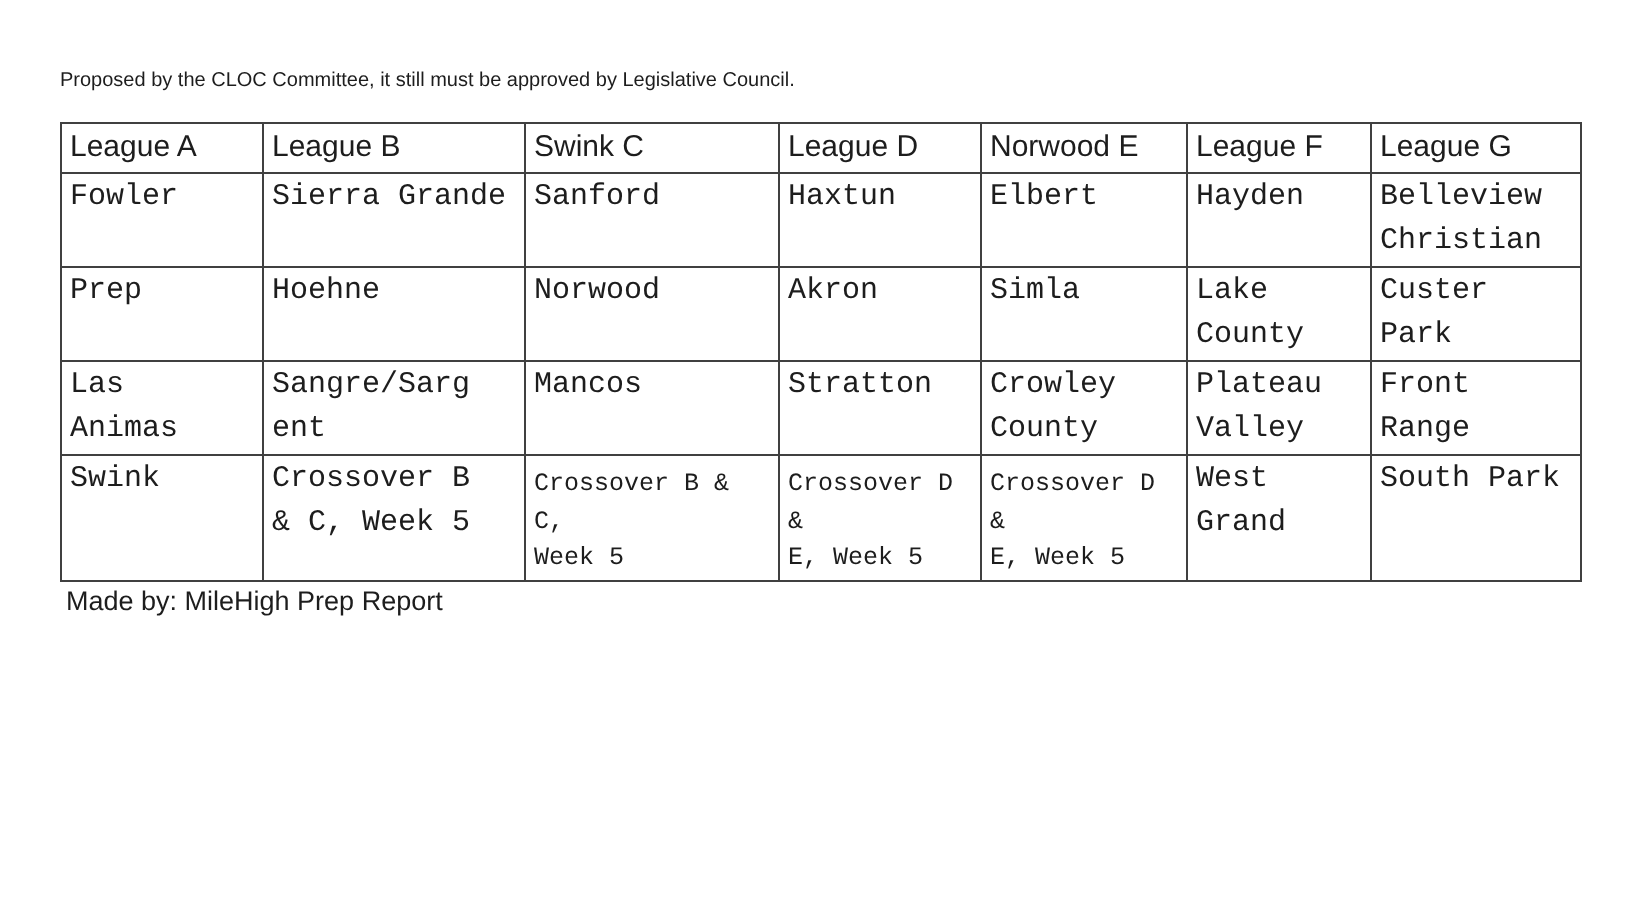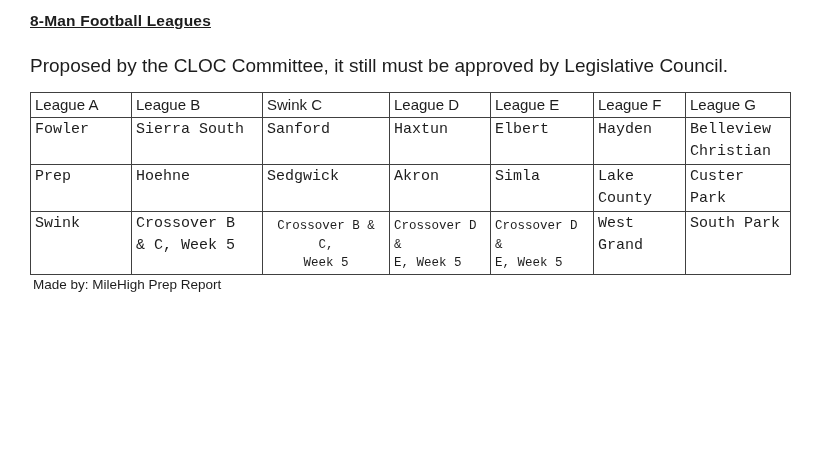--- a/index.html
+++ b/index.html
@@ -19,21 +19,21 @@
     padding: 10px 0 0 30px;
   }
   .page-title {
     font-size: 15.5px;
     font-weight: 700;
     text-decoration: underline;
     margin: 2px 0 0 0;
     letter-spacing: 0.2px;
   }
   .subtitle {
-    font-size: 19px;
+    font-size: 10px;
     margin: 25px 0 15px 0;
   }
   table.league-table {
     border-collapse: collapse;
     table-layout: fixed;
     width: 630px;
     border-radius: 21px;
   }
   .league-table th,
   .league-table td {
@@ -53,80 +53,92 @@
   .league-table td {
     height: 46px;
     font-family: Liberation Mono, monospace;
   }
   .league-table td.small {
     font-size: 12.5px;
     line-height: 18.5px;
     padding-top: 5px;
   }
   .league-table td.center {
-    text-align: center;
+    text-align: left;
   }
   .league-table td.force-break {
     word-break: break-all;
     padding-right: 26px;
   }
   .credit {
     font-size: 13.5px;
     margin: 2px 0 0 3px;
   }
 </style>
 </head>
 <body>
 
 <div class="doc">
-  <h1 class="page-title">8-Man Football Leagues</h1>
 
   <p class="subtitle">Proposed by the CLOC Committee, it still must be approved by Legislative Council.</p>
 
   <table class="league-table">
     <colgroup>
       <col style="width:101px">
       <col style="width:131px">
       <col style="width:127px">
       <col style="width:101px">
       <col style="width:103px">
       <col style="width:92px">
       <col style="width:105px">
     </colgroup>
     <thead>
         <tr>
           <th>League A</th>
           <th>League B</th>
           <th>Swink C</th>
           <th>League D</th>
-          <th>League E</th>
+          <th>Norwood E</th>
           <th>League F</th>
           <th>League G</th>
         </tr>
       </thead>
     <tbody>
         <tr>
           <td>Fowler</td>
-          <td>Sierra South</td>
+          <td>Sierra Grande</td>
           <td>Sanford</td>
           <td>Haxtun</td>
           <td>Elbert</td>
           <td>Hayden</td>
           <td>Belleview
 Christian</td>
         </tr>
         <tr>
           <td>Prep</td>
           <td>Hoehne</td>
-          <td>Sedgwick</td>
+          <td>Norwood</td>
           <td>Akron</td>
           <td>Simla</td>
           <td>Lake
 County</td>
           <td>Custer Park</td>
+        </tr>
+        <tr>
+          <td>Las
+Animas</td>
+          <td class="force-break">Sangre/Sargent</td>
+          <td>Mancos</td>
+          <td>Stratton</td>
+          <td>Crowley
+County</td>
+          <td>Plateau
+Valley</td>
+          <td>Front
+Range</td>
         </tr>
         <tr>
           <td>Swink</td>
           <td>Crossover B
 &amp; C, Week 5</td>
           <td class="small center">Crossover B &amp; C,
 Week 5</td>
           <td class="small">Crossover D &amp;
 E, Week 5</td>
           <td class="small">Crossover D &amp;

